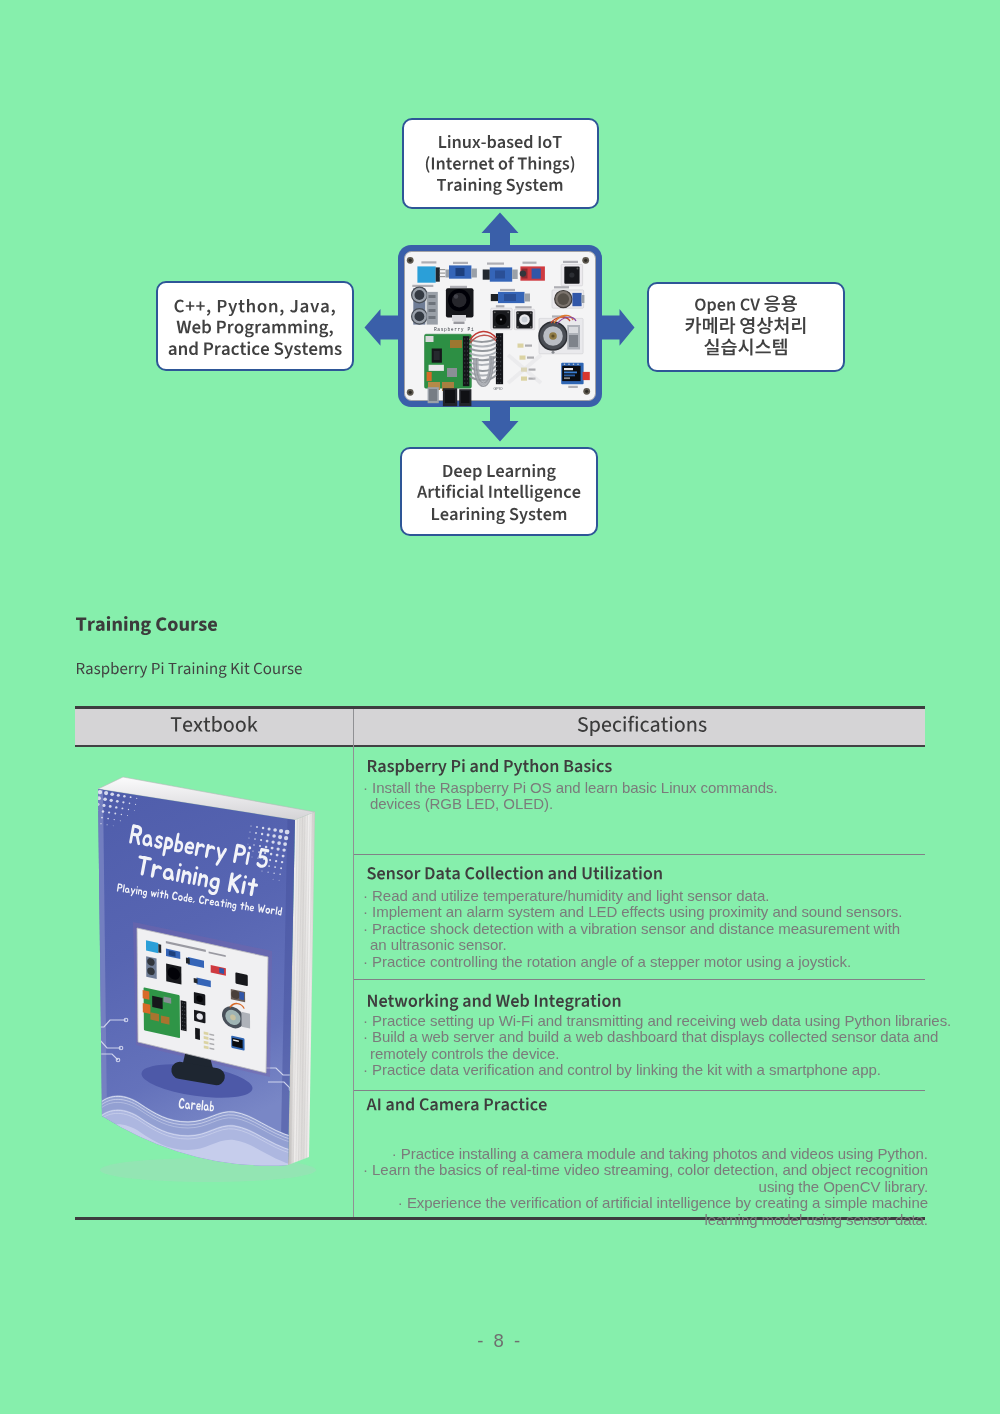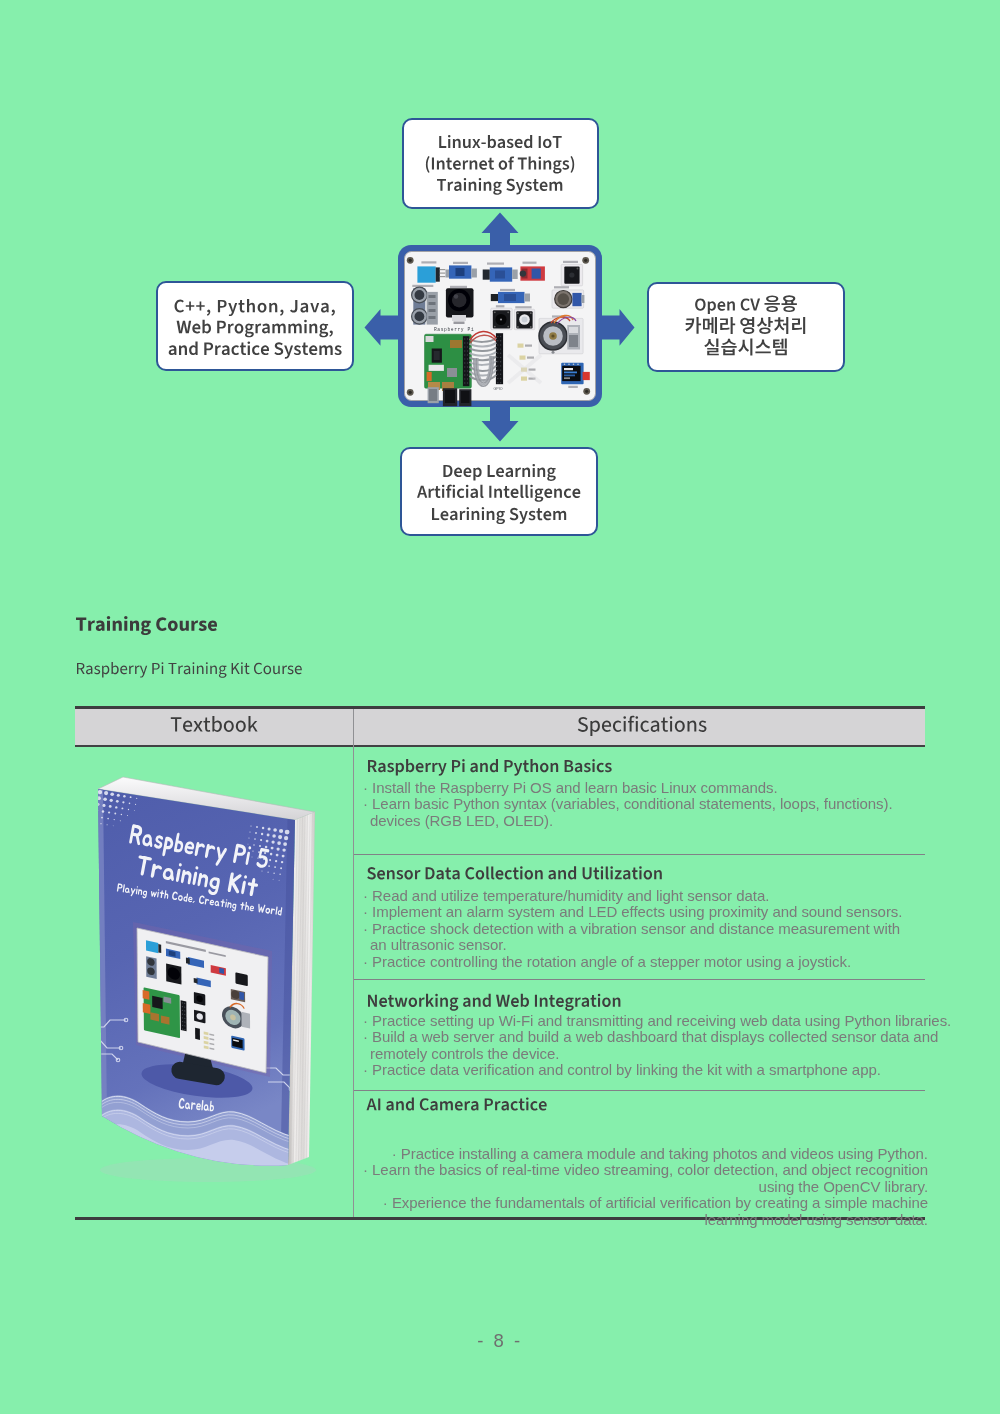--- a/index.html
+++ b/index.html
@@ -280,21 +280,20 @@
 <div id="tbl-hdrbot"></div>
 <div id="tbl-vline"></div>
 <div id="tbl-bot"></div>
 
 <div class="secline" style="top:854px;"></div>
 <div class="secline" style="top:979px;"></div>
 <div class="secline" style="top:1089.5px;"></div>
 
 <div class="sb" style="top:780px;">
 <div>· Install the Raspberry Pi OS and learn basic Linux commands.</div>
-<div>· Learn basic Python syntax (variables, conditional statements, loops, functions).</div>
 <div class="c">devices (RGB LED, OLED).</div>
 </div>
 
 <div class="sb" style="top:888px;">
 <div>· Read and utilize temperature/humidity and light sensor data.</div>
 <div>· Implement an alarm system and LED effects using proximity and sound sensors.</div>
 <div>· Practice shock detection with a vibration sensor and distance measurement with</div>
 <div class="c">an ultrasonic sensor.</div>
 <div>· Practice controlling the rotation angle of a stepper motor using a joystick.</div>
 </div>
@@ -303,21 +302,21 @@
 <div>· Practice setting up Wi-Fi and transmitting and receiving web data using Python libraries.</div>
 <div>· Build a web server and build a web dashboard that displays collected sensor data and</div>
 <div class="c">remotely controls the device.</div>
 <div>· Practice data verification and control by linking the kit with a smartphone app.</div>
 </div>
 
 <div class="sb" style="top:1146px;text-align:right;">
 <div>· Practice installing a camera module and taking photos and videos using Python.</div>
 <div>· Learn the basics of real-time video streaming, color detection, and object recognition</div>
 <div class="c">using the OpenCV library.</div>
-<div>· Experience the fundamentals of artificial verification by creating a simple machine</div>
+<div>· Experience the verification of artificial intelligence by creating a simple machine</div>
 <div class="c">learning model using sensor data.</div>
 </div>
 
 <svg class="abs" style="left:0;top:0;" width="400" height="1414" viewBox="0 0 400 1414">
 <defs>
 <linearGradient id="cov" x1="0" y1="0" x2="0.25" y2="1">
  <stop offset="0" stop-color="#4f5dab"></stop>
           <stop offset="0.45" stop-color="#5765b2"></stop>
  <stop offset="0.8" stop-color="#6472bb"></stop>
           <stop offset="1" stop-color="#7987c6"></stop>

